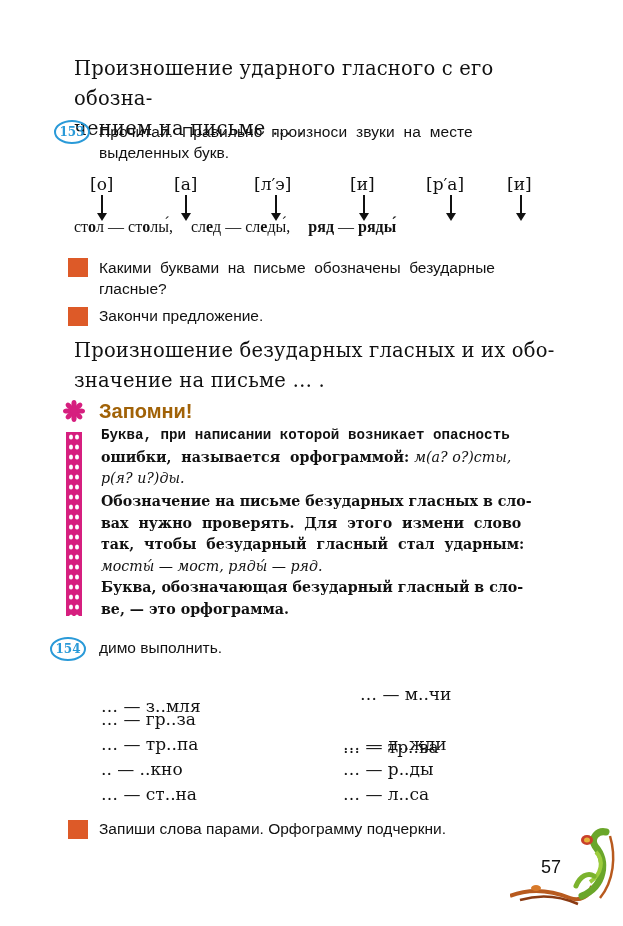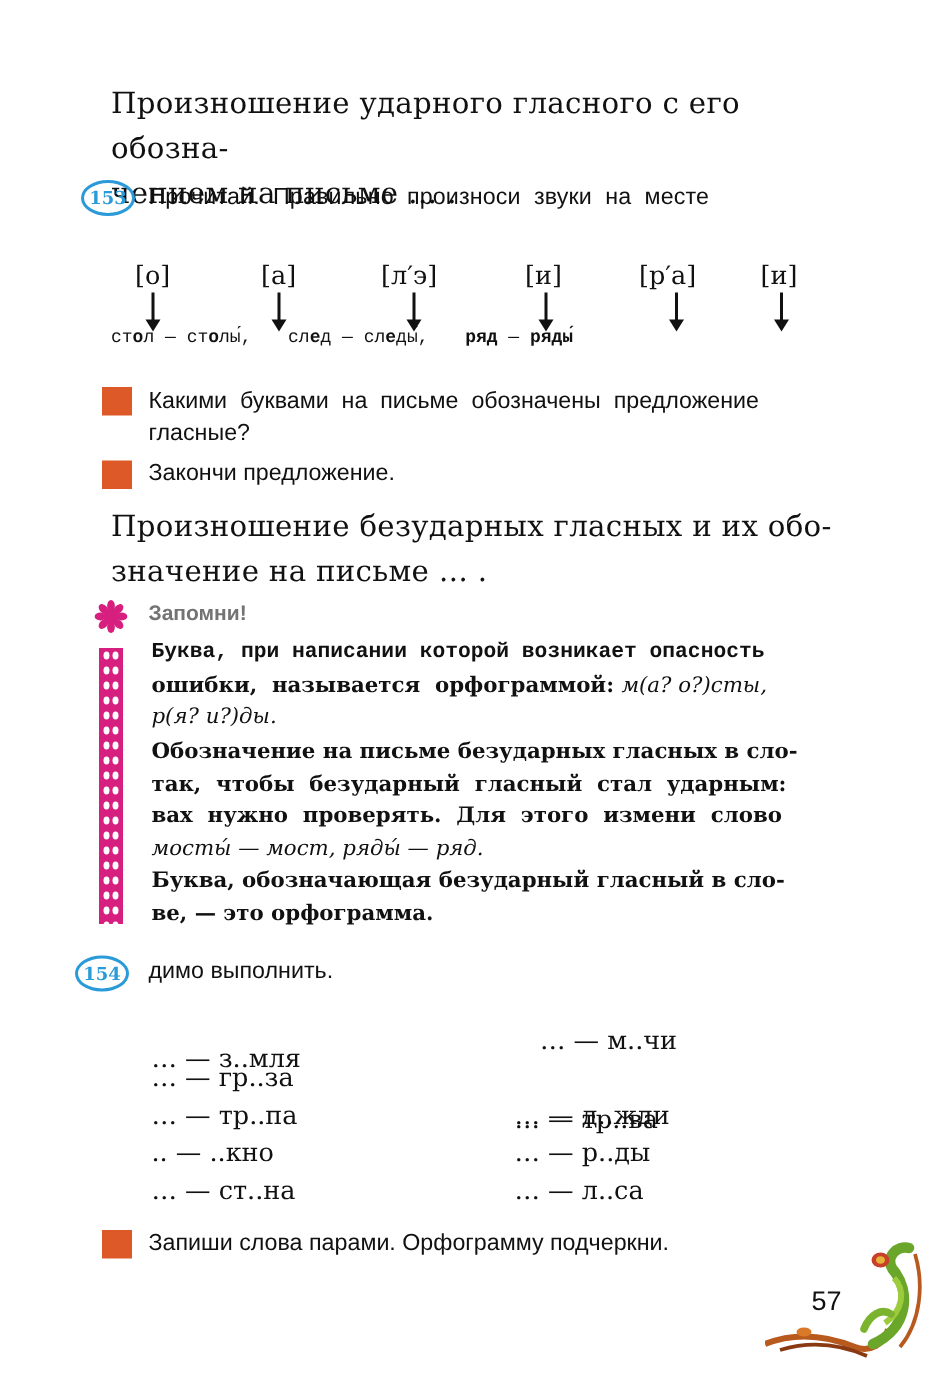--- a/index.html
+++ b/index.html
@@ -12,26 +12,26 @@
   .ex-badge { position:absolute; width:36px; height:24px; border:2.5px solid #2a9ad8; border-radius:50%; box-sizing:border-box; display:flex; align-items:center; justify-content:center; font-family:"DejaVu Serif", serif; font-weight:bold; font-size:12px; color:#2a9ad8; }
 
   .task-text { position:absolute; left:99px; width:470px; font-size:15.5px; line-height:21px; text-align:justify; }
 
   .sq { position:absolute; width:20px; height:19px; background:#dd5a28; }
 
   .phon-row { position:absolute; top:174px; left:70px; width:500px; height:70px; }
   .phon { position:absolute; top:0; font-family:"DejaVu Serif", serif; font-size:17px; }
   .arrow { position:absolute; top:21px; width:2px; height:20px; background:#111; }
   .arrow::after { content:""; position:absolute; left:-4px; bottom:-6px; border-left:5px solid transparent; border-right:5px solid transparent; border-top:8px solid #111; }
-  .words { position:absolute; top:218px; left:74px; font-family:Liberation Mono, monospace; font-size:12px; white-space:nowrap; }
+  .words { position:absolute; top:218px; left:74px; font-family:Liberation Serif, serif; font-size:16px; white-space:nowrap; }
   .words b { font-weight:bold; }
 
   .remember-star { position:absolute; left:63px; top:400px; width:22px; height:22px; }
   .braid { position:absolute; left:66px; top:432px; width:16px; height:184px; }
-  .remember-title { position:absolute; left:99px; top:400px; font-family:"Liberation Sans", sans-serif; font-weight:bold; font-size:14px; color:#737373; }
+  .remember-title { position:absolute; left:99px; top:400px; font-family:"Liberation Sans", sans-serif; font-weight:bold; font-size:20px; color:#a16207; }
   .rule { position:absolute; left:101px; width:470px; font-family:"DejaVu Serif", serif; font-weight:bold; font-size:14.2px; line-height:21.5px; text-align:justify; }
   .rule i { font-weight:normal; font-style:italic; }
 
   .pairs { position:absolute; top:684px; left:101px; width:450px; font-family:"DejaVu Serif", serif; font-size:17px; }
   .pair { position:absolute; white-space:nowrap; }
 
   .page-num { position:absolute; left:541px; top:857px; font-family:"Liberation Sans", sans-serif; font-size:18px; }
   .ornament { position:absolute; left:510px; top:826px; width:113px; height:82px; }
 </style>
 </head>
@@ -40,20 +40,21 @@
 <div class="heading serif" style="top:54px;">
   <div>Произношение ударного гласного с его обозна-</div>
   <div style="margin-left:-0px;">чением на письме … .</div>
 </div>
 
 <div class="ex-badge" style="left:54px; top:120px;">
   <span>153</span>
 </div>
 <div class="task-text sans" style="top:121px;">
   <div style="white-space:pre; letter-spacing:0.1px;">Прочитай.  Правильно  произноси  звуки  на  месте</div>
+  <div>выделенных букв.</div>
 </div>
 
 <div class="phon-row">
   <span class="phon" style="left:20px;">[о]</span>
   <span class="arrow" style="left:31px;"></span>
   <span class="phon" style="left:104px;">[а]</span>
   <span class="arrow" style="left:115px;"></span>
   <span class="phon" style="left:184px;">[л′э]</span>
   <span class="arrow" style="left:205px;"></span>
   <span class="phon" style="left:280px;">[и]</span>
@@ -67,21 +68,21 @@
 <div class="words">
   <span>ст</span><b>о</b><span>л</span><span style="white-space:pre;"> — </span><span>ст</span><b>о</b><span>лы́,</span>
   <span style="display:inline-block;width:10px;"></span>
   <span>сл</span><b>е</b><span>д</span><span style="white-space:pre;"> — </span><span>сл</span><b>е</b><span>ды́,</span>
   <span style="display:inline-block;width:10px;"></span>
   <b>ряд</b><span style="white-space:pre;"> — </span><b>ряды́</b>
 </div>
 
 <div class="sq" style="left:68px; top:258px;"></div>
 <div class="task-text sans" style="top:257px;">
-  <div style="white-space:pre;">Какими  буквами  на  письме  обозначены  предложение</div>
+  <div style="white-space:pre;">Какими  буквами  на  письме  обозначены  безударные</div>
   <div>гласные?</div>
 </div>
 <div class="sq" style="left:68px; top:307px;"></div>
 <div class="task-text sans" style="top:305px;">
   <div>Закончи предложение.</div>
 </div>
 
 <div class="heading serif" style="top:336px;">
   <div>Произношение безударных гласных и их обо-</div>
   <div>значение на письме … .</div>
@@ -113,22 +114,22 @@
 <div class="remember-title">Запомни!</div>
 
 <div class="rule" style="top:425px;">
   <div style="white-space:nowrap;font-family:Liberation Mono, monospace;">Буква, при написании которой возникает опасность</div>
   <div style="white-space:pre;"><span>ошибки,  называется  орфограммой: </span><i>м(а? о?)сты,</i></div>
   <div><i>р(я? и?)ды.</i></div>
 </div>
 
 <div class="rule" style="top:491px;">
   <div style="white-space:nowrap;">Обозначение на письме безударных гласных в сло-</div>
+  <div style="white-space:pre;">вах  нужно  проверять.  Для  этого  измени  слово</div>
   <div style="white-space:pre;">так,  чтобы  безударный  гласный  стал  ударным:</div>
-  <div style="white-space:pre;">вах  нужно  проверять.  Для  этого  измени  слово</div>
   <div><i>мосты́ — мост, ряды́ — ряд.</i></div>
 </div>
 
 <div class="rule" style="top:577px;">
   <div style="white-space:nowrap;">Буква, обозначающая безударный гласный в сло-</div>
   <div>ве, — это орфограмма.</div>
 </div>
 
 <div class="ex-badge" style="left:50px; top:637px;">
   <span>154</span>

